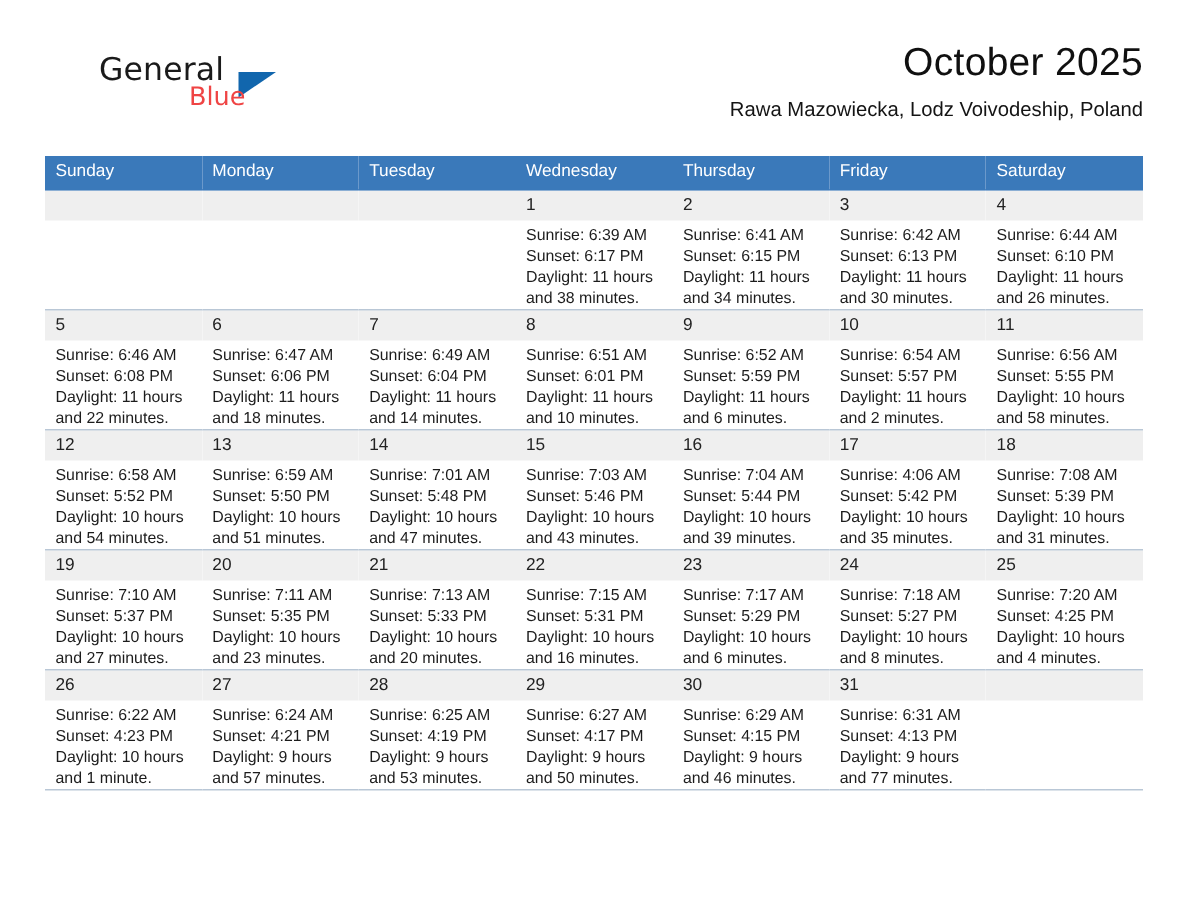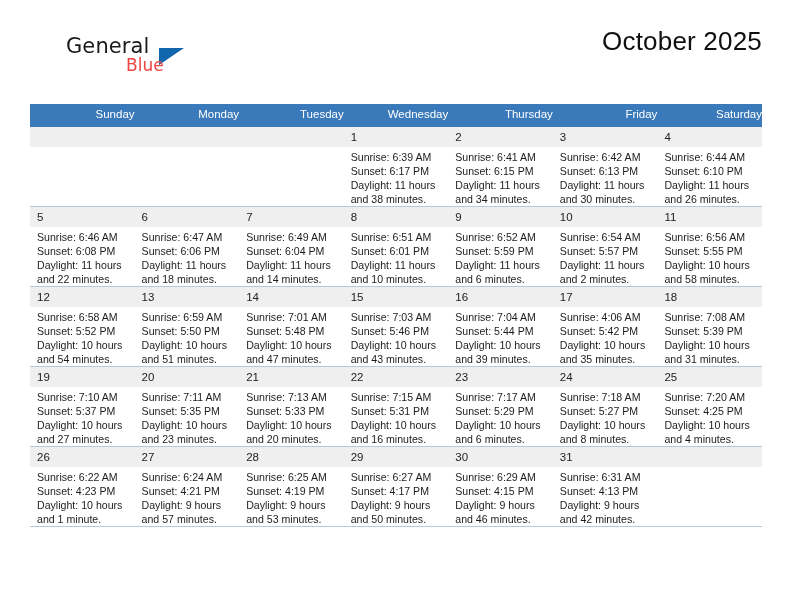--- a/index.html
+++ b/index.html
@@ -94,21 +94,21 @@
     top: 104px;
     width: 732px;
     border-collapse: collapse;
     table-layout: fixed;
   }
   .cal th {
     background: #3a79ba;
     color: #ffffff;
     font-size: 11.5px;
     font-weight: 400;
-    text-align: right;
+    text-align: left;
     padding: 4px 0 5px 7px;
     border: 0;
     line-height: 13px;
   }
   .cal td {
     width: 104.57px;
     height: 79px;
     vertical-align: top;
     padding: 0;
     border-top: 1px solid #b9c7d6;
@@ -147,20 +147,21 @@
   <div class="top">
 
     <div class="logo">
       <span class="logo-general">General</span>
       <span class="logo-tri"></span>
       <span class="logo-blue">Blue</span>
     </div>
 
     <div class="title-block">
       <div class="cal-title">October 2025</div>
+      <div class="cal-sub">Rawa Mazowiecka, Lodz Voivodeship, Poland</div>
     </div>
 
   </div>
 
   <table class="cal">
     <thead>
       <tr>
         <th>Sunday</th>
         <th>Monday</th>
         <th>Tuesday</th>
@@ -463,21 +464,21 @@
             <div>Daylight: 9 hours</div>
             <div>and 46 minutes.</div>
           </div>
         </td>
         <td>
           <div class="daynum">31</div>
           <div class="details">
             <div>Sunrise: 6:31 AM</div>
             <div>Sunset: 4:13 PM</div>
             <div>Daylight: 9 hours</div>
-            <div>and 42 minutes.</div>
+            <div>and 77 minutes.</div>
           </div>
         </td>
         <td class="empty">
           <div class="daynum"></div>
         </td>
       </tr>
 
     </tbody>
   </table>
 

